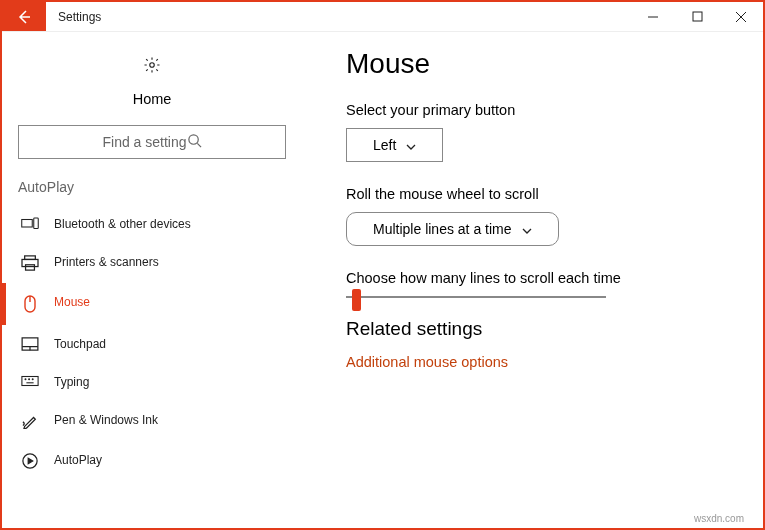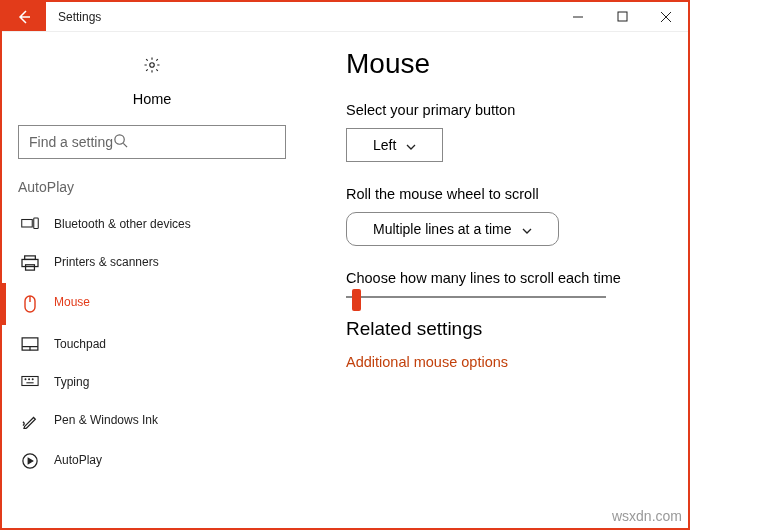--- a/index.html
+++ b/index.html
@@ -1,38 +1,38 @@
 <!DOCTYPE html>
 <html><head>
 <meta charset="utf-8">
 <style>
   * { box-sizing: border-box; margin: 0; padding: 0; font-family: "Segoe UI", sans-serif; }
   body { background: #fff; }
   .window {
-    width: 690px; height: 530px; border: 2px solid #e23b1a; position: relative; background: #fff;
+    width: 765px; height: 530px; border: 2px solid #e23b1a; position: relative; background: #fff;
   }
   .titlebar {
     height: 30px; display: flex; align-items: stretch; border-bottom: 1px solid #eee;
   }
   .back-btn {
     width: 44px; background: #e23b1a; display: flex; align-items: center; justify-content: center;
   }
   .back-btn svg { fill: #fff; }
   .title { flex: 0 0 auto; padding: 0 12px; font-size: 12px; display: flex; align-items: center; color: #222; }
   .title-spacer { flex: 1; }
   .win-btns { display: flex; }
   .win-btn { width: 44px; display: flex; align-items: center; justify-content: center; font-size: 13px; color: #222; }
   .win-btn svg { stroke: #222; }
   .body { display: flex; height: calc(100% - 30px); }
   .sidebar { width: 300px; padding: 16px 0 0 0; display: flex; flex-direction: column; }
   .home-row { display: flex; align-items: center; gap: 14px; padding: 8px 18px 18px 18px; font-size: 14.5px; flex-direction: column; }
   .search-wrap { padding: 0 16px 20px 16px; }
   .search {
     width: 100%; height: 34px; border: 1px solid #888; display: flex; align-items: center; padding: 8px 10px;
-    justify-content: flex-start; color: #666; font-size: 14px;
+    justify-content: center; color: #666; font-size: 14px;
   }
   .section-label { padding: 0 16px 10px 16px; color: #666; font-size: 14px; }
   .nav { list-style: none; }
   .nav li { display: flex; gap: 14px; padding: 12px 16px 12px 14px; font-size: 12px; color: #222; border-left: 4px solid transparent; }
   .nav li.active { color: #e23b1a; border-left: 4px solid #e23b1a; }
   .nav li .icon { width: 20px; display: flex; justify-content: center; }
   .main { flex: 1; padding: 16px 20px 0 44px; overflow: auto; }
   .h1 { font-size: 28px; font-weight: 300; margin-bottom: 22px; }
   .label { font-size: 14.5px; margin-bottom: 10px; }
   .select {
@@ -41,21 +41,21 @@
   .select.wide { min-width: 190px; justify-content: space-between; border-radius: 10px; }
   .slider-row { display: flex; align-items: center; margin-bottom: 20px; }
   .slider-track { height: 2px; width: 260px; background: #888; position: relative; }
   .slider-thumb { position: absolute; left: 6px; top: -7px; width: 9px; height: 22px; background: #e23b1a; border-radius:2px;}
   .highlight-box { border: 2px solid #000; padding: 10px 10px 14px 10px; margin-bottom: 18px; width: 330px; }
   .toggle-row { display: flex; align-items: center; gap: 14px; margin-top: 10px; }
   .toggle { width: 44px; height: 20px; background: #e23b1a; border-radius: 10px; position: relative; }
   .toggle-knob { position: absolute; right: 3px; top: 3px; width: 14px; height: 14px; background: #fff; border-radius: 50%; }
   .h2 { font-size: 19px; font-weight: 500; margin-bottom: 14px; }
   .link { color: #c2410c; font-size: 14.5px; }
-  .attrib { position:absolute; right:6px; bottom:4px; font-size:14px; color:#999; }
+  .attrib { position:absolute; right:19px; bottom:4px; font-size:10px; color:#999; }
 </style>
 </head>
 <body>
 
 <div class="window">
 
   <div class="titlebar">
     <div class="back-btn">
       <svg width="16" height="16" viewBox="0 0 16 16">
           <path d="M10 2 L4 8 L10 14 M4 8 H14" stroke="#fff" stroke-width="1.5" fill="none"></path>

